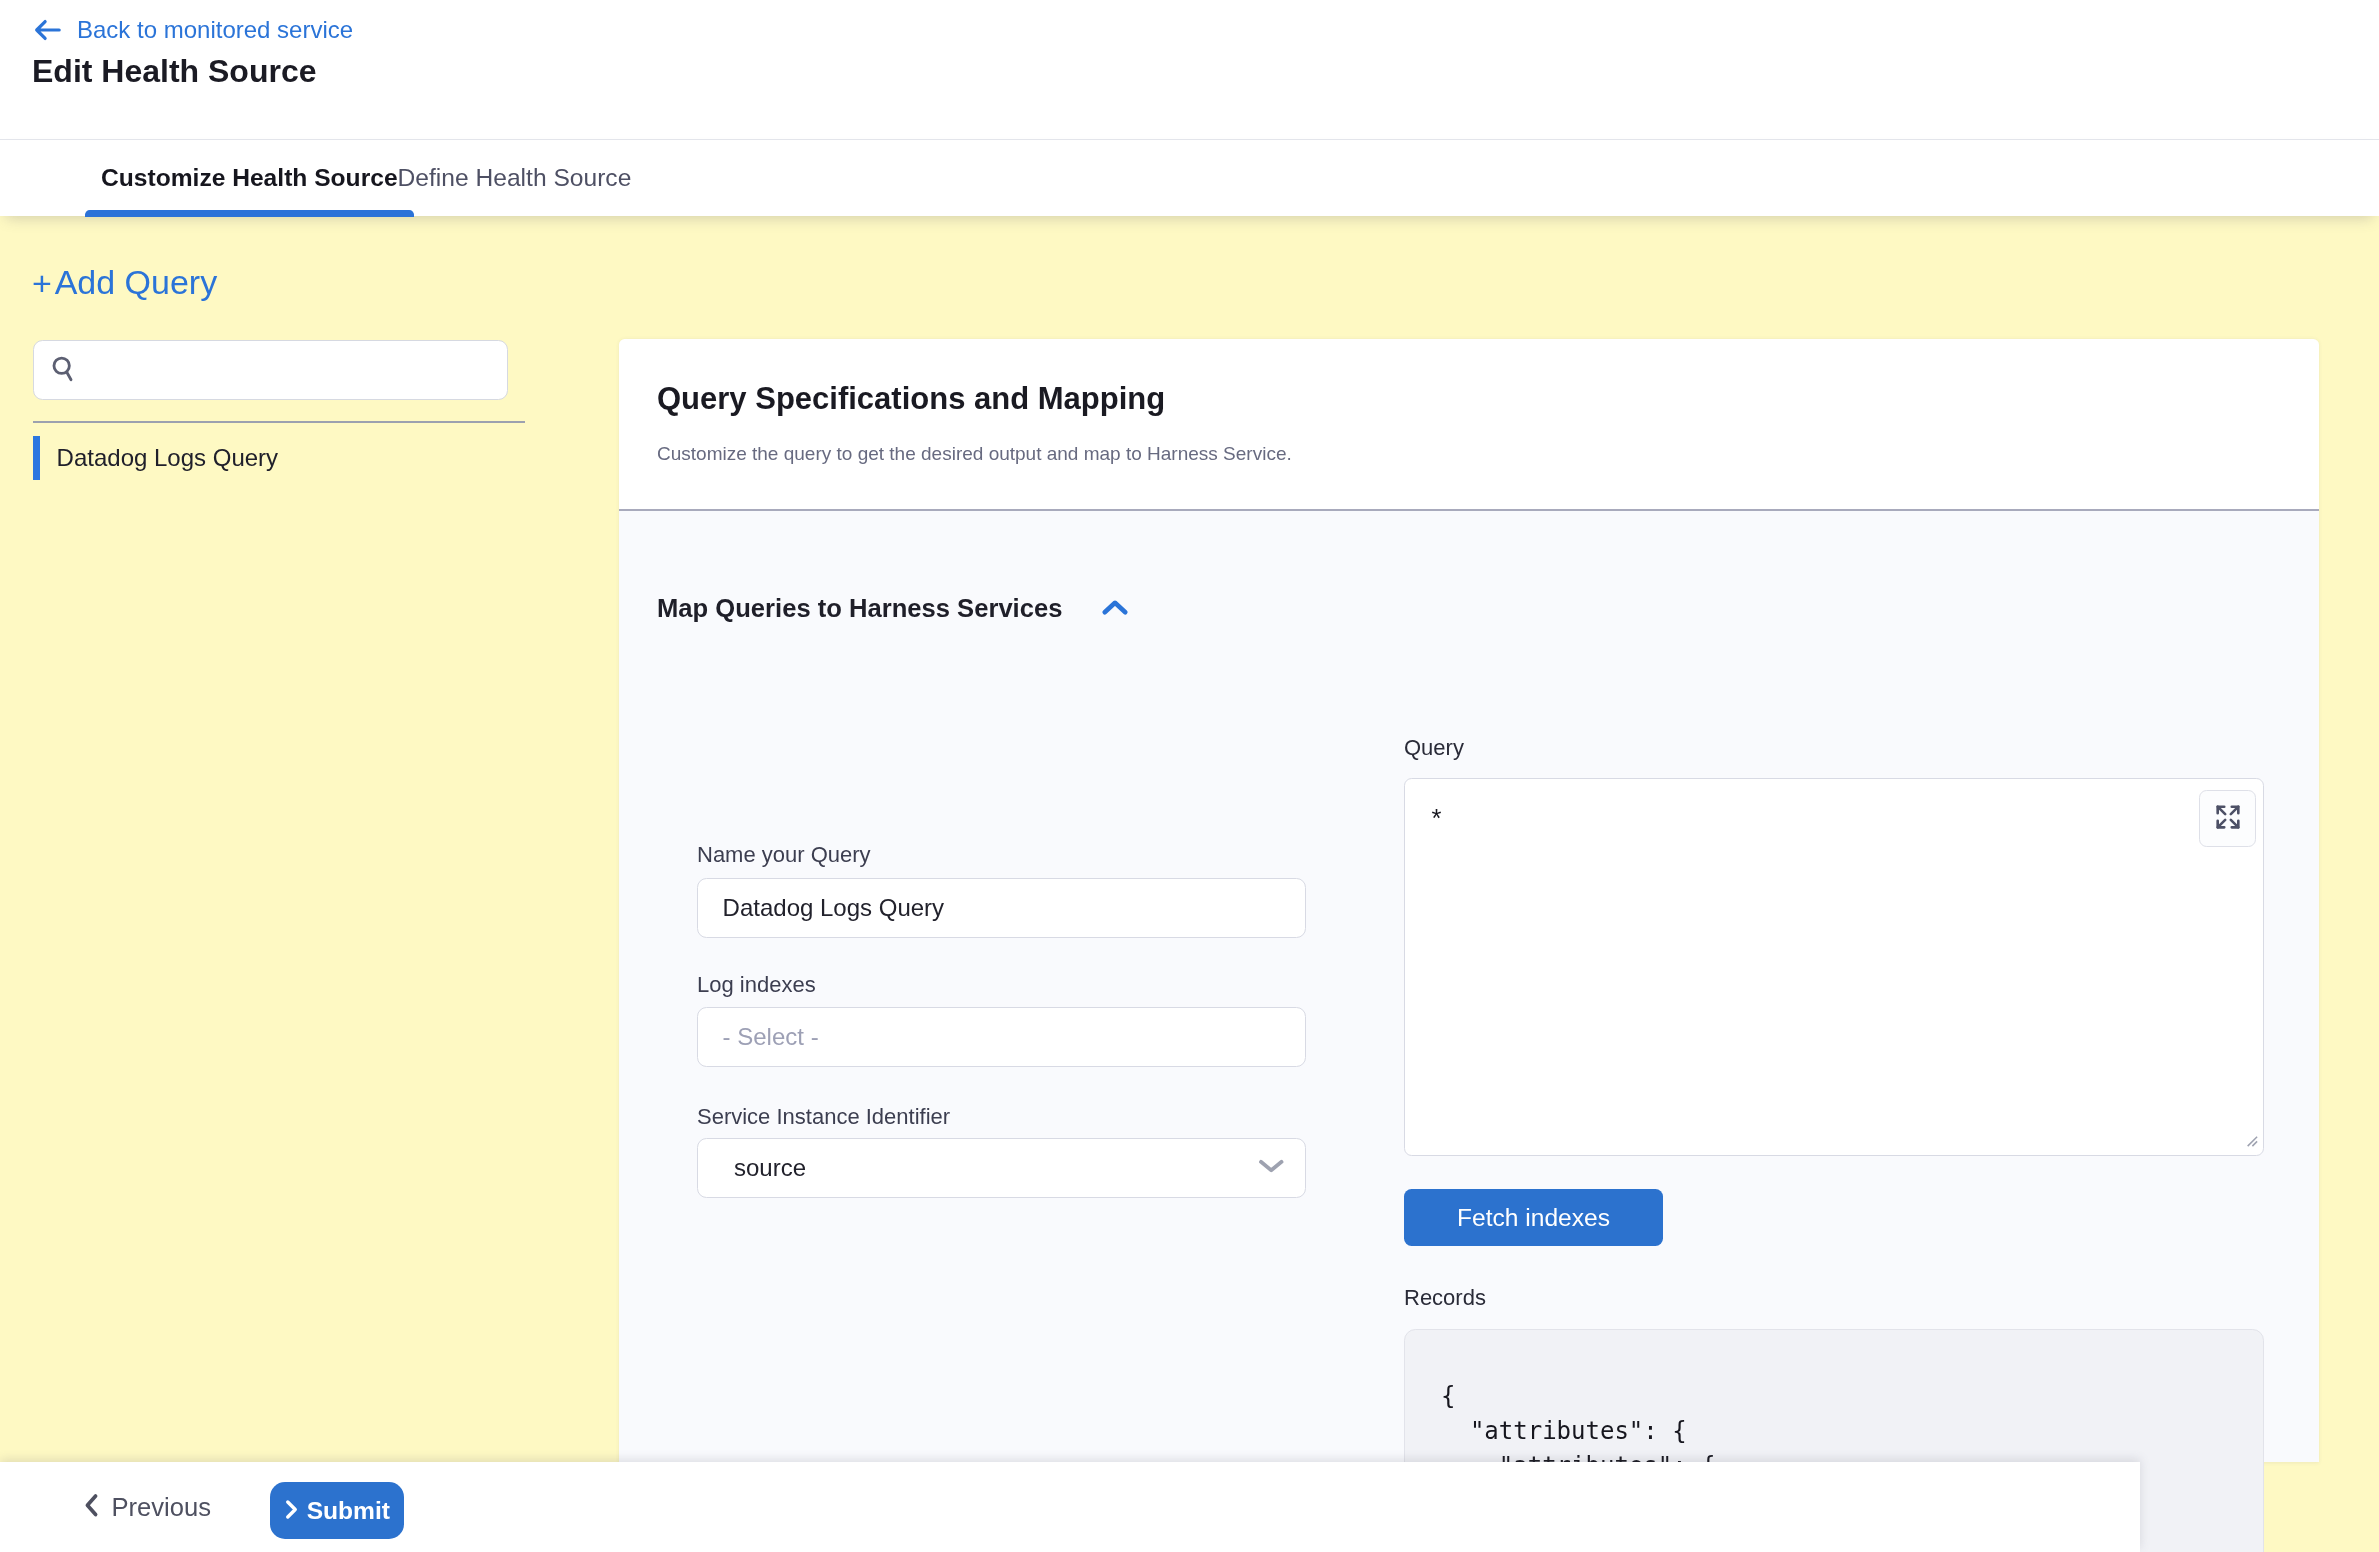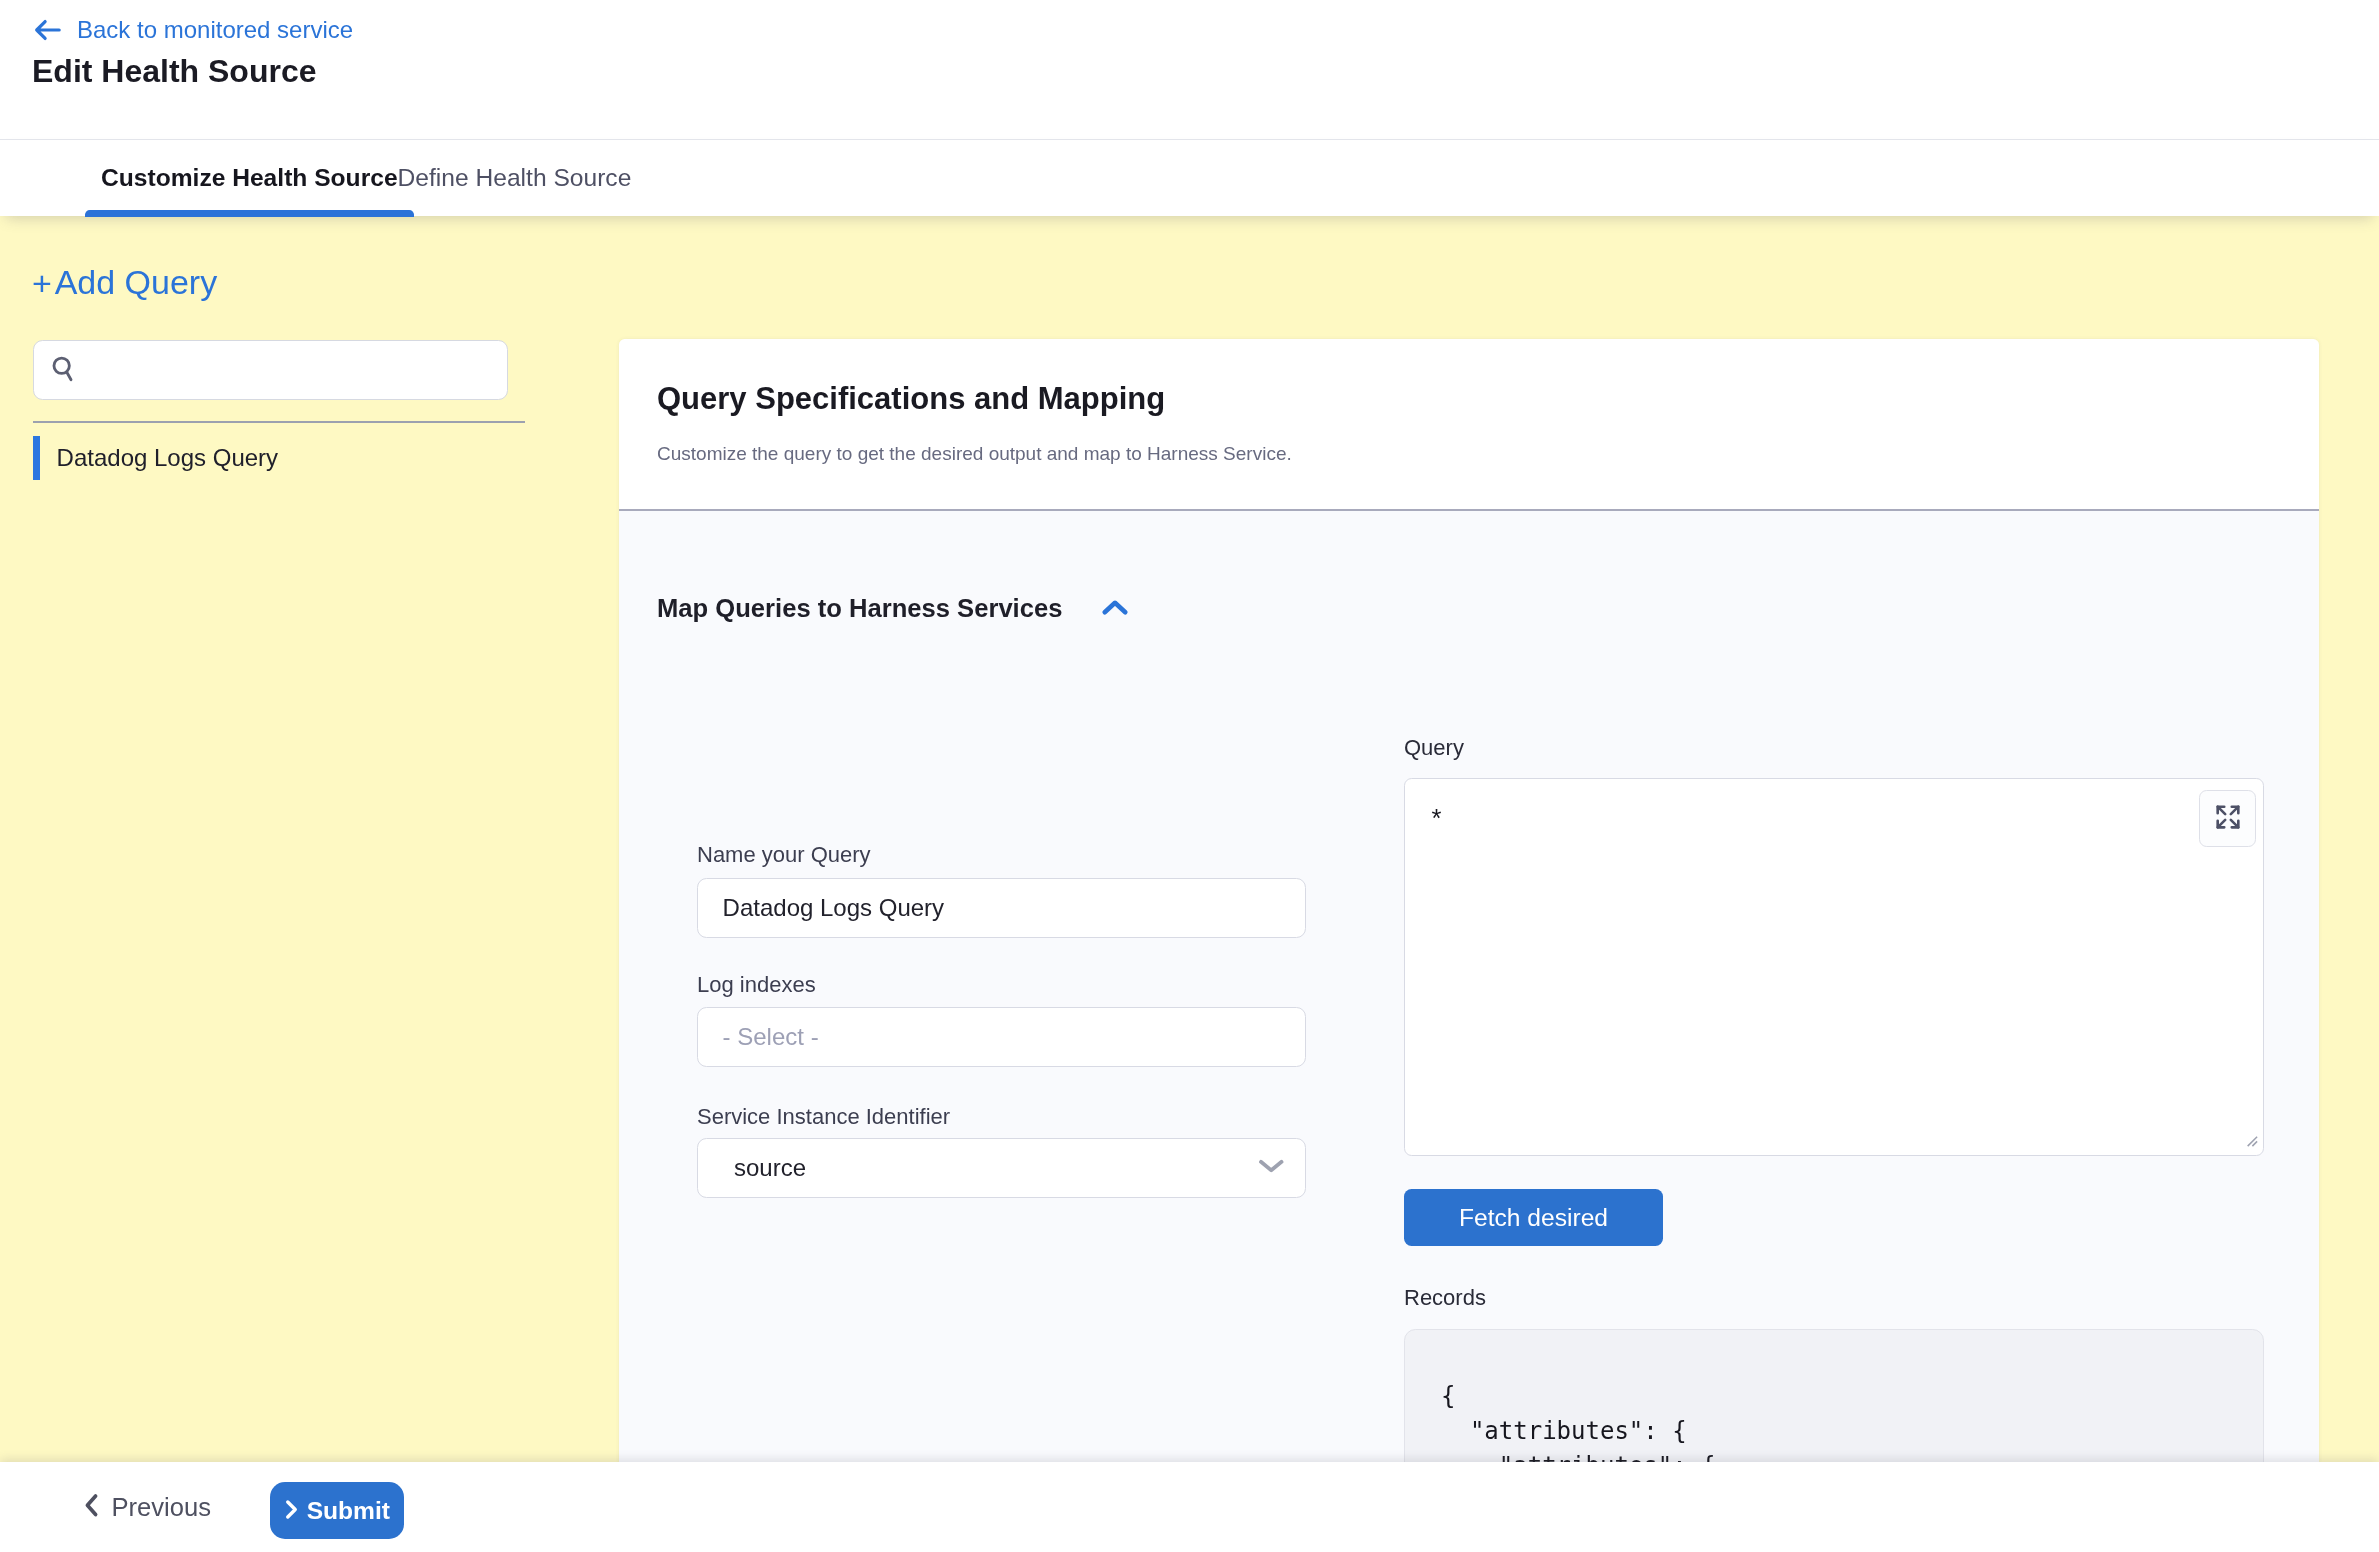--- a/index.html
+++ b/index.html
@@ -70,21 +70,21 @@
   .fetch-btn { position:absolute; left:785px; top:678px; width:259px; height:57px; background:#2c72ce;
                border:none; border-radius:7.6px; color:#ffffff; font-size:24.6px; font-weight:500;
                font-family:"Liberation Sans", sans-serif; cursor:pointer; }
   .records-label { position:absolute; left:785px; top:774px; font-size:22px; color:#2a2b38; }
   .records-block { position:absolute; left:785px; top:818px; width:860px; height:273px; background:#f1f2f6;
                    border:0.9px solid #e2e3ea; border-radius:11.4px; overflow:hidden; }
   .code-area { position:absolute; left:36px; top:49px; }
   .code-line { white-space:pre; font-family:"DejaVu Sans Mono", monospace; font-size:24px; line-height:35px; color:#16161e; }
 
   
-  .footer { position:absolute; left:0; top:1462px; width:2379px; height:90px; background:#ffffff;
+  .footer { position:absolute; left:0; top:1462px; width:2140px; height:90px; background:#ffffff;
             box-shadow:0 -2.8px 9.5px rgba(96,97,112,0.18); z-index:5; }
   .prev-btn { position:absolute; left:83px; top:0; height:90px; display:flex; align-items:center; gap:11.4px;
               background:none; border:none; cursor:pointer; font-family:"Liberation Sans", sans-serif; }
   .prev-label { font-size:25.6px; font-weight:500; color:#4e5060; }
   .submit-btn { position:absolute; left:270px; top:20px; width:134px; height:57px; background:#2c72ce; border:none;
                 border-radius:15px; display:flex; align-items:center; justify-content:center; gap:7.6px;
                 cursor:pointer; font-family:"Liberation Sans", sans-serif; }
   .submit-label { font-size:24.6px; font-weight:600; color:#ffffff; }
 </style>
 </head>
@@ -184,21 +184,21 @@
           </span>
         </div>
         <span class="resize-handle">
           <svg width="17" height="17" viewBox="0 0 18 18" fill="none" stroke="#9ea2b0" stroke-width="1.6">
             <line x1="16" y1="6" x2="6" y2="16"></line>
               <line x1="16" y1="11" x2="11" y2="16"></line>
           </svg>
         </span>
       </div>
 
-      <button class="fetch-btn">Fetch desired</button>
+      <button class="fetch-btn">Fetch indexes</button>
 
       <div class="records-label">Records</div>
       <div class="records-block">
         <div class="code-area">
           <div class="code-line">{</div>
           <div class="code-line">  "attributes": {</div>
           <div class="code-line">    "attributes": {</div>
           <div class="code-line">      "date": 1641442498771,</div>
           <div class="code-line">      "view": {…</div>
         </div>

